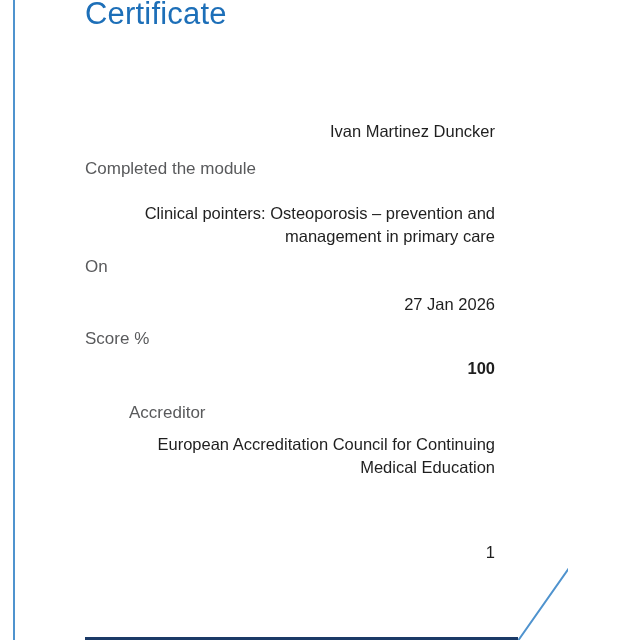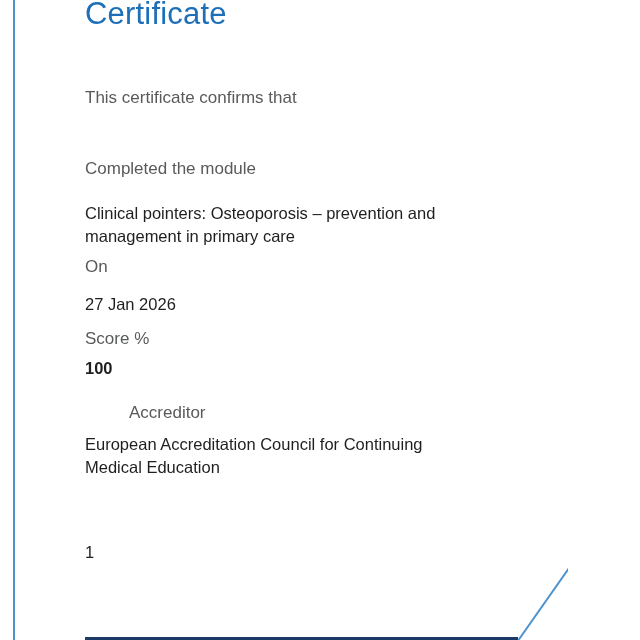--- a/index.html
+++ b/index.html
@@ -7,20 +7,21 @@
     padding: 0;
     background: #ffffff;
     font-family: "Liberation Sans", sans-serif;
   }
   .cert {
     position: relative;
     width: 568px;
     height: 640px;
     background: #ffffff;
     overflow: hidden;
+    text-align: right;
   }
   .frame {
     position: absolute;
     top: 0;
     left: 0;
     width: 640px;
     height: 640px;
     pointer-events: none;
   }
   h1.title {
@@ -81,21 +82,21 @@
 
   <svg class="frame" viewBox="0 0 640 640" xmlns="http://www.w3.org/2000/svg">
     <line x1="14" y1="0" x2="14" y2="640" stroke="#4f93ce" stroke-width="2"></line>
     <path d="M 621 0 L 621 494 L 518.5 640" fill="none" stroke="#4f93ce" stroke-width="2" stroke-linejoin="round" stroke-linecap="butt"></path>
   </svg>
 
   <h1 class="title">
     <span class="t1">Certificate</span>
   </h1>
 
-  <p class="label l0">This certificate confirms that</p>
+  <p class="value v0">Ivan Martinez Duncker</p>
 
   <p class="label l1">Completed the module</p>
   <p class="value v1">Clinical pointers: Osteoporosis – prevention and
 management in primary care</p>
 
   <p class="label l2">On</p>
   <p class="value v2">27 Jan 2026</p>
 
   <p class="label l3">Score %</p>
   <p class="value v3">100</p>

